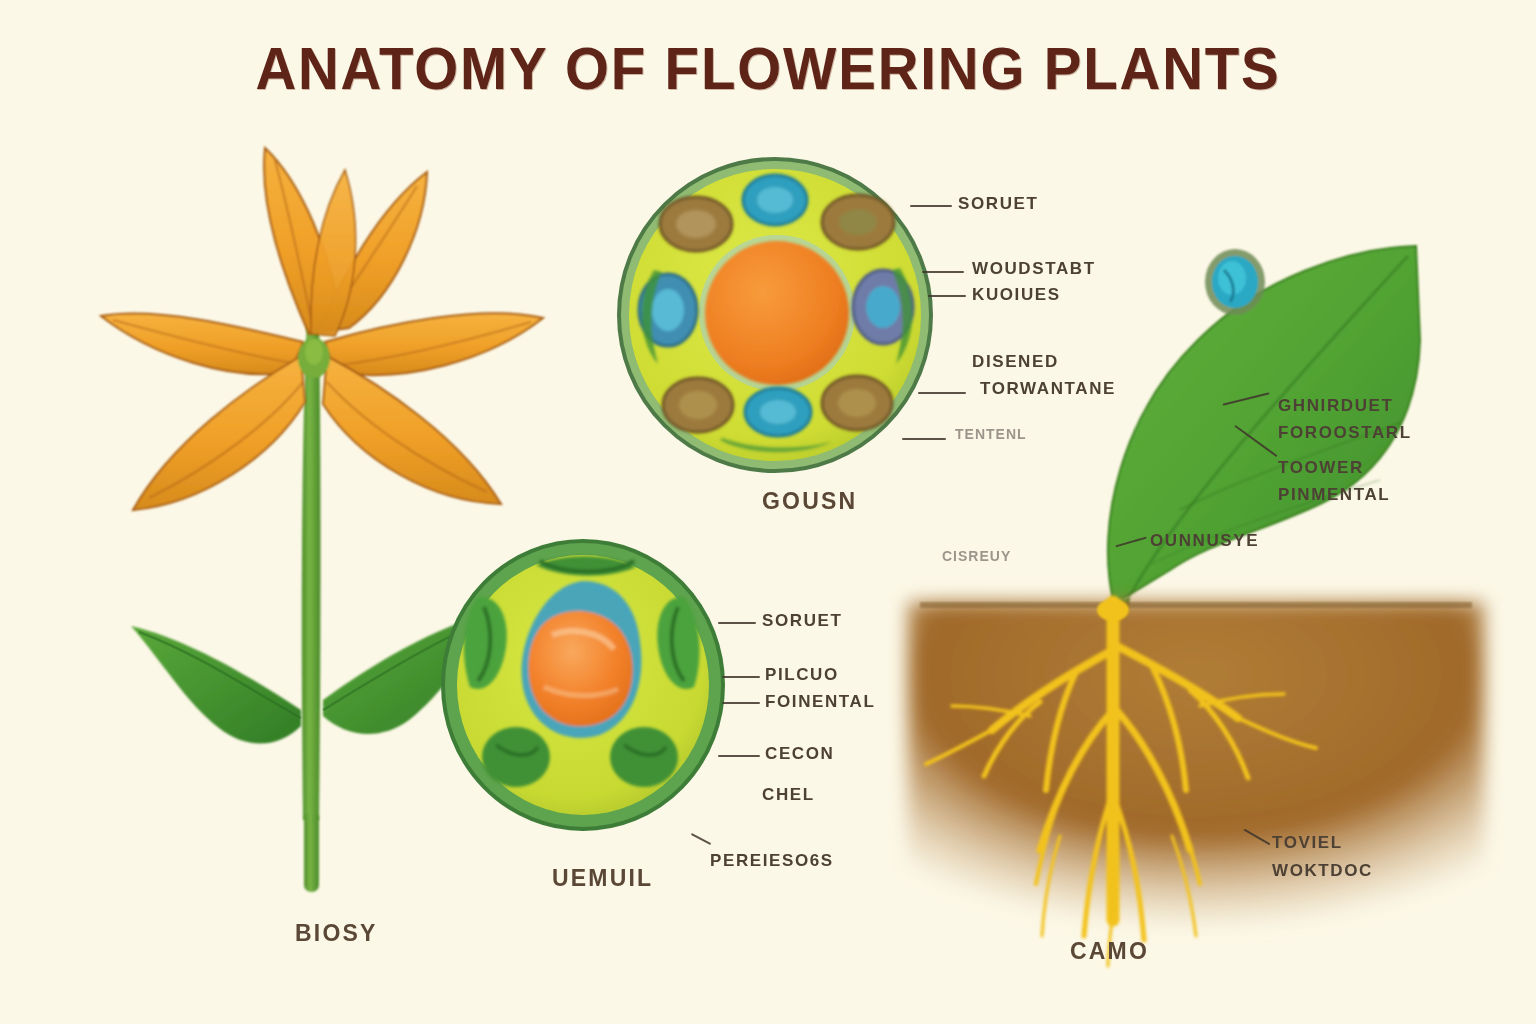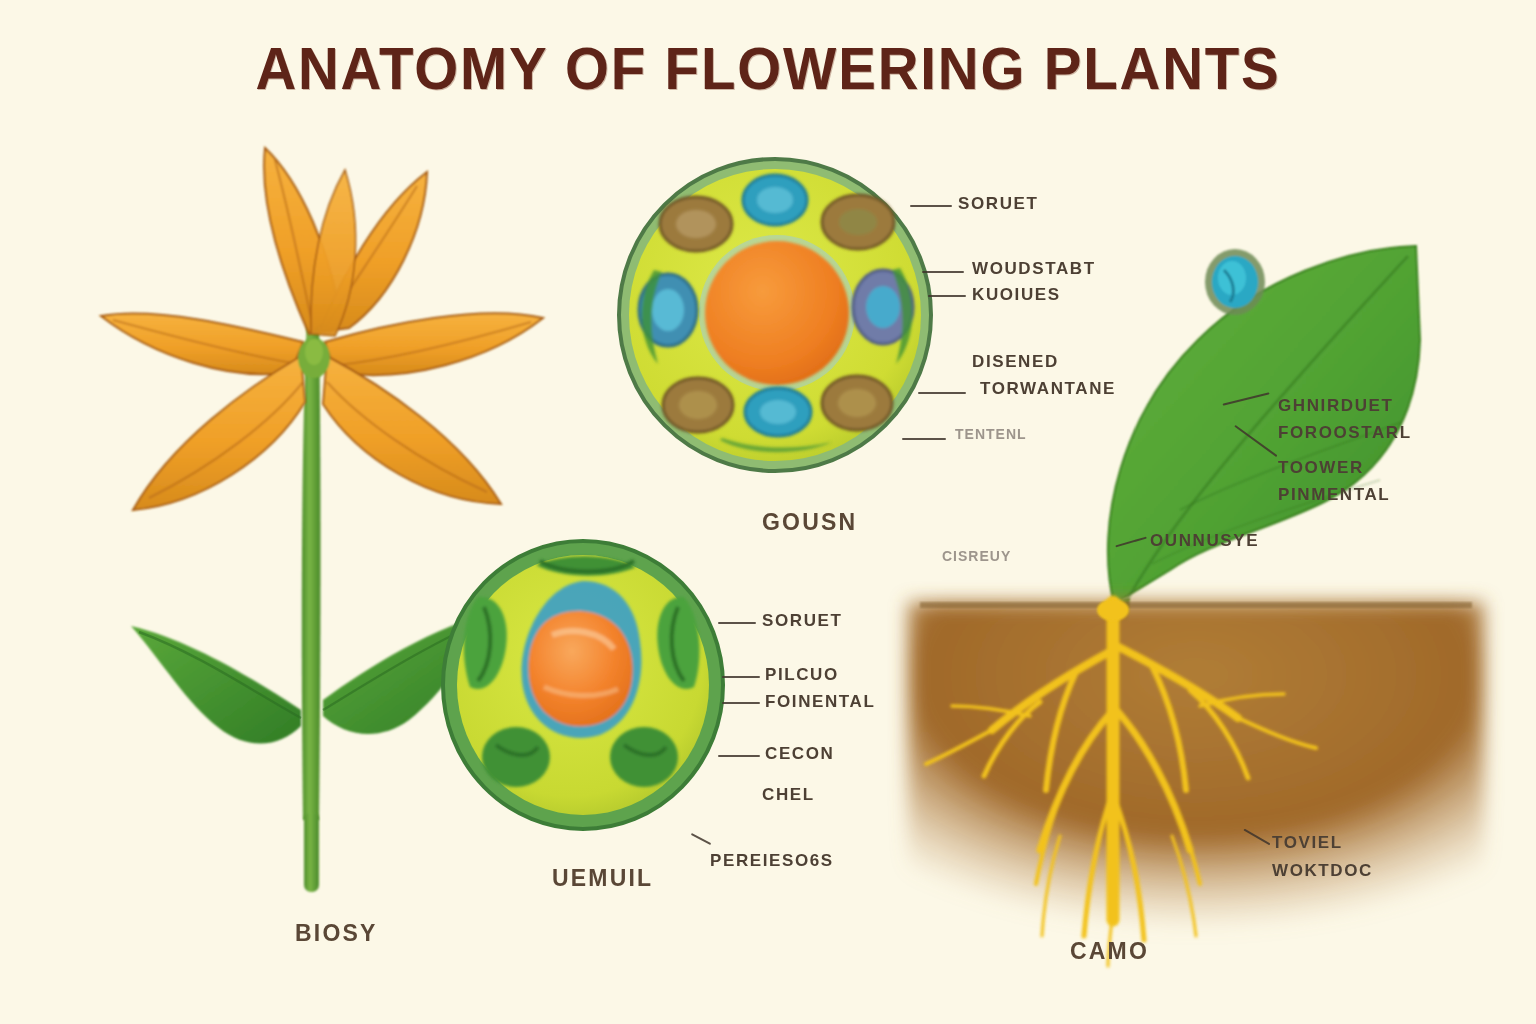--- a/index.html
+++ b/index.html
@@ -175,21 +175,21 @@
   <div class="lead" style="left:928px;top:295px;width:38px;"></div>
   <div class="lbl" style="left:972px;top:285px;">KUOIUES</div>
 
   <div class="lbl" style="left:972px;top:352px;">DISENED</div>
   <div class="lead" style="left:918px;top:392px;width:48px;"></div>
   <div class="lbl" style="left:972px;top:379px;margin-left:8px;">TORWANTANE</div>
 
   <div class="lead thin" style="left:902px;top:438px;width:44px;"></div>
   <div class="lbl faint" style="left:955px;top:426px;">TENTENL</div>
 
-  <div class="caption" style="left:762px;top:509px;">GOUSN</div>
+  <div class="caption" style="left:762px;top:488px;">GOUSN</div>
 
   <svg class="svg-cell-bot" width="290" height="300" viewBox="0 0 290 300">
     <defs>
       <radialGradient id="cellBotG" cx="45%" cy="40%" r="66%">
         <stop offset="0%" stop-color="#d9e844"></stop>
         <stop offset="80%" stop-color="#c8d932"></stop>
         <stop offset="100%" stop-color="#b0c62c"></stop>
       </radialGradient>
       <radialGradient id="nucBotG" cx="42%" cy="35%" r="70%">
         <stop offset="0%" stop-color="#f9a85c"></stop>

